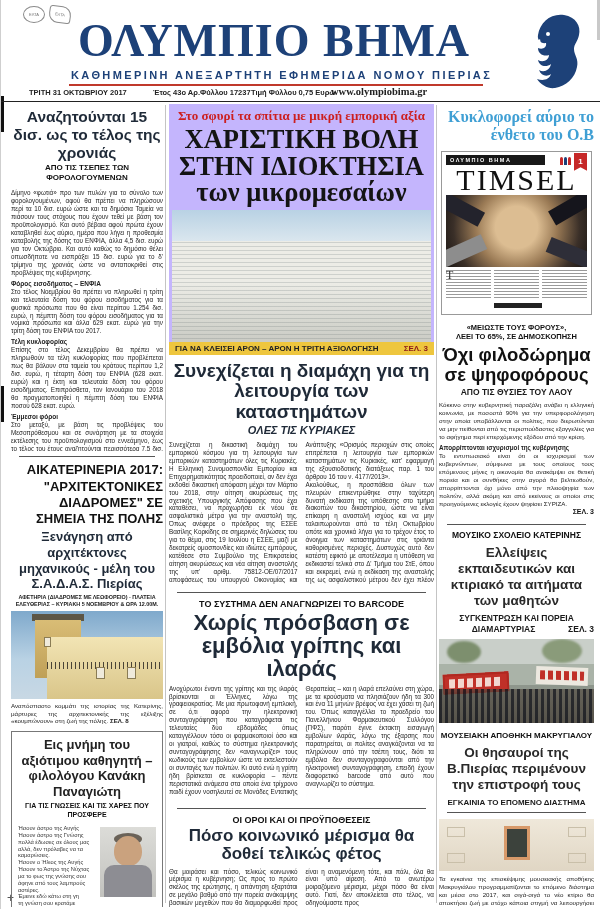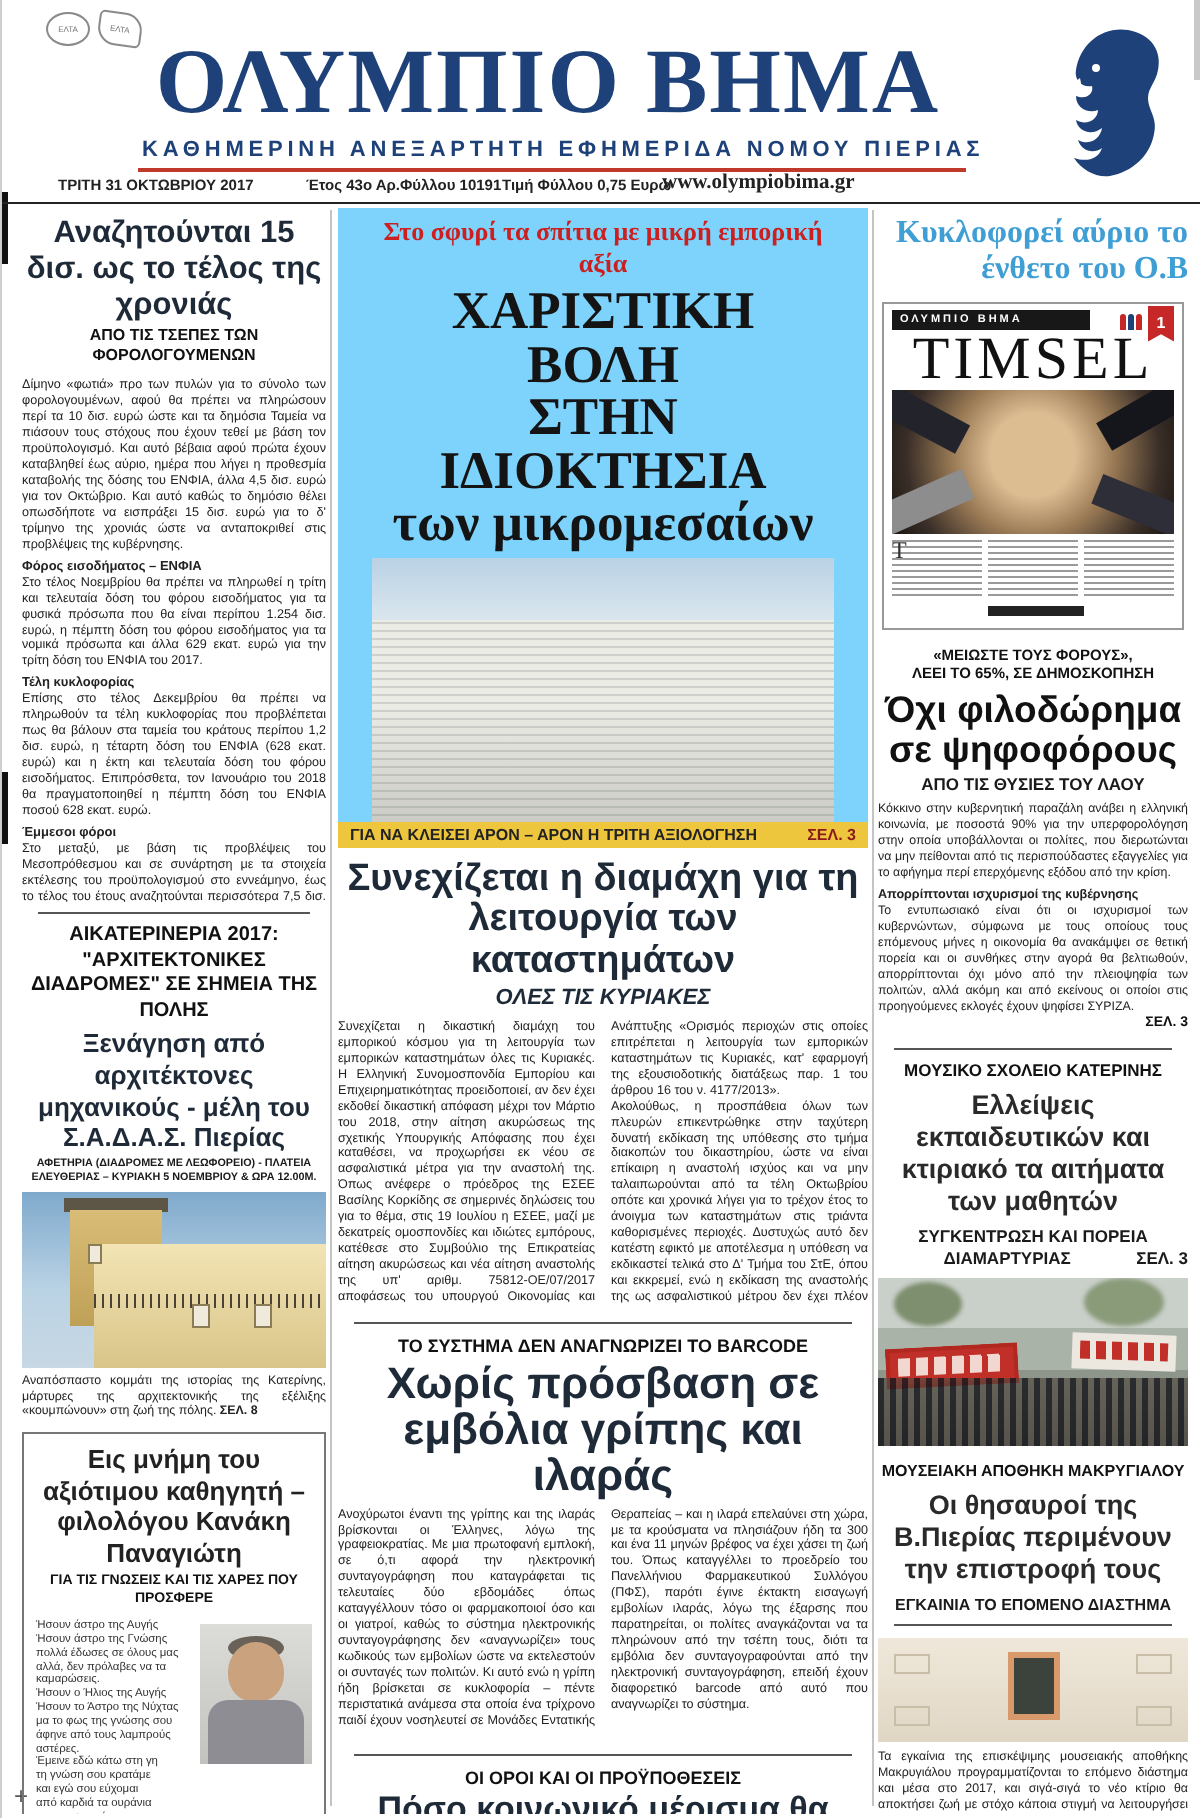--- a/index.html
+++ b/index.html
@@ -43,21 +43,21 @@
   .hl-sans { font-weight:bold; text-align:center; color:#1f2a38; }
   .body-sm { font-size:6.3px; line-height:1.26; text-align:justify; color:#222; }
   .twocol  { column-count:2; column-gap:8px; overflow:hidden; }
   .pageref { font-weight:bold; font-size:7px; color:#111; text-align:right; }
   .divider { border:0; border-top:1px solid #555; margin:5px 8px; }
   .subbold { font-weight:bold; font-size:6.5px; margin-top:3px; }
   
   .tax-hl { font-size:15.5px; line-height:1.15; margin-top:4px; }
   .tax-kicker { margin-top:2px; }
   .tax-body { margin-top:6px; max-height:262px; overflow:hidden; }
-  .arch-kicker { font-size:10px; }
+  .arch-kicker { font-size:13px;text-align:right; }
   .arch-hl { font-size:13px; line-height:1.2; margin-top:2px; }
   .arch-sched { font-weight:bold; font-size:5.4px; text-align:center; margin-top:2px; line-height:1.3; }
   .arch-photo { margin-top:3px; height:88px; position:relative; overflow:hidden;
                 background:linear-gradient(#7fa9cc, #b9d2e4 55%, #c8d8e4); }
   .bldg-main { position:absolute; right:0; bottom:0; width:76%; height:70%;
                background:linear-gradient(#f2e4b4, #d9c589); }
   .bldg-tower { position:absolute; left:16%; bottom:24%; width:30%; height:66%;
                 background:linear-gradient(#d9bd76, #bfa057); }
   .bldg-roof { position:absolute; left:14%; top:4%; width:34%; height:8%; background:#5d5646; }
   .bldg-rail { position:absolute; right:0; bottom:34%; width:76%; height:7px;
@@ -78,21 +78,21 @@
   .mem-body { position:absolute; left:4px; top:38px; width:48px; height:32px; border-radius:10px 10px 0 0;
               background:#8d8d93; }
   
   .acs { position:relative; margin-top:8px; height:112px; border:1px solid #e0d8d8; background:#fff; overflow:hidden; }
   .acs-redband { position:absolute; left:0; top:0; width:100%; height:48px;
                  background:linear-gradient(100deg, #e30613 63%, #fff 63.5%); }
   .acs-title { position:absolute; left:7px; top:4px; color:#fff; font-weight:bold; font-size:8.5px; line-height:1.2; }
   .balloon { position:absolute; right:10px; top:3px; width:34px; height:40px; border-radius:50% 50% 48% 48%;
              background:repeating-linear-gradient(90deg,#e30613 0 5px, #fff 5px 9px); }
   
-  .lead-box { background:#7dd3fc; padding:4px 17px 0; }
+  .lead-box { background:#c4b5fd; padding:4px 3px 0; }
   .lead-kicker { font-family:"Liberation Serif",serif; font-weight:bold; color:#cc1f1f;
                  font-size:13px; text-align:center; }
   .lead-hl { font-family:"Liberation Serif",serif; font-weight:bold; color:#141414;
              font-size:26.5px; line-height:1.0; text-align:center; margin-top:2px; }
   .lead-photo { margin-top:4px; height:132px; position:relative; overflow:hidden;
       background-color:#dfe2de;
       background-image:
         linear-gradient(rgba(125,130,120,0) 55%, rgba(115,120,110,.28)),
         repeating-linear-gradient(0deg, #ecece6 0 3px, #cdd0cc 3px 4px),
         repeating-linear-gradient(90deg, #f4f3ec 0 2px, #d7d7d1 2px 5px); }
@@ -184,21 +184,21 @@
   <div class="mast-title">ΟΛΥΜΠΙΟ ΒΗΜΑ</div>
   <svg class="zeus" viewBox="0 0 60 78">
     <path fill="#1d4178" d="M40,3 C52,5 57,14 55,23 C54,29 50,32 50,37 C50,43 55,47 53,55 C51,66 42,74 31,76 C24,77 17,73 13,67 C19,69 25,68 27,62 C23,65 17,64 15,58 C20,61 26,58 27,52 C22,56 15,54 14,48 C19,51 25,48 25,43 C20,45 14,42 14,36 C19,38 23,35 22,31 C17,32 13,28 14,23 C16,10 27,1 40,3 Z"></path>
     <circle cx="24" cy="22" r="2" fill="#ffffff"></circle>
     <path fill="#ffffff" d="M16,27 L11,31 L17,32 Z"></path>
   </svg>
   <div class="mast-sub">ΚΑΘΗΜΕΡΙΝΗ ΑΝΕΞΑΡΤΗΤΗ ΕΦΗΜΕΡΙΔΑ ΝΟΜΟΥ ΠΙΕΡΙΑΣ</div>
   <div class="red-rule"></div>
   <div class="dateline">
     <span class="dl-date">ΤΡΙΤΗ 31 ΟΚΤΩΒΡΙΟΥ 2017</span>
-    <span class="dl-issue">Έτος 43ο  Αρ.Φύλλου 10191</span>
+    <span class="dl-issue">Έτος 43ο  Αρ.Φύλλου 17237</span>
     <span class="dl-price">Τιμή Φύλλου 0,75 Ευρώ</span>
     <span class="dl-site">www.olympiobima.gr</span>
   </div>
   <div class="mast-rule"></div>
   <div class="vsep v1"></div>
   <div class="vsep v2"></div>
 
   <div class="col col-left">
 
     <div>

